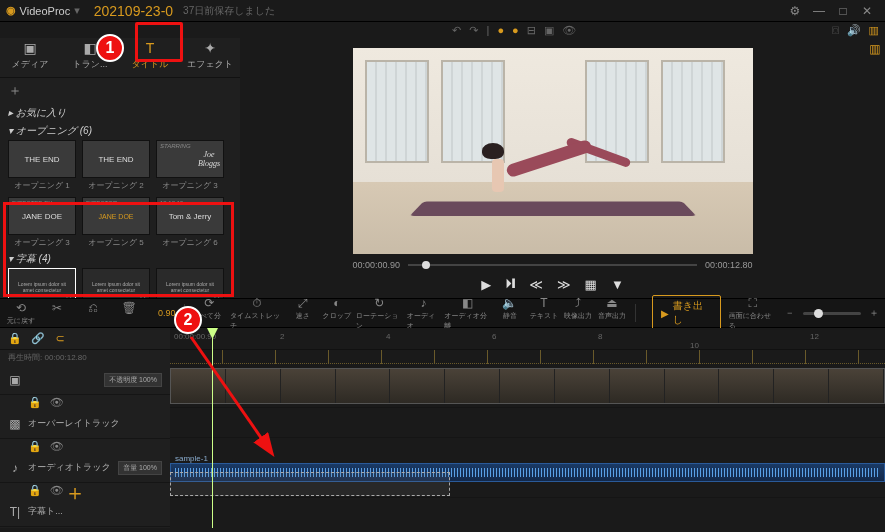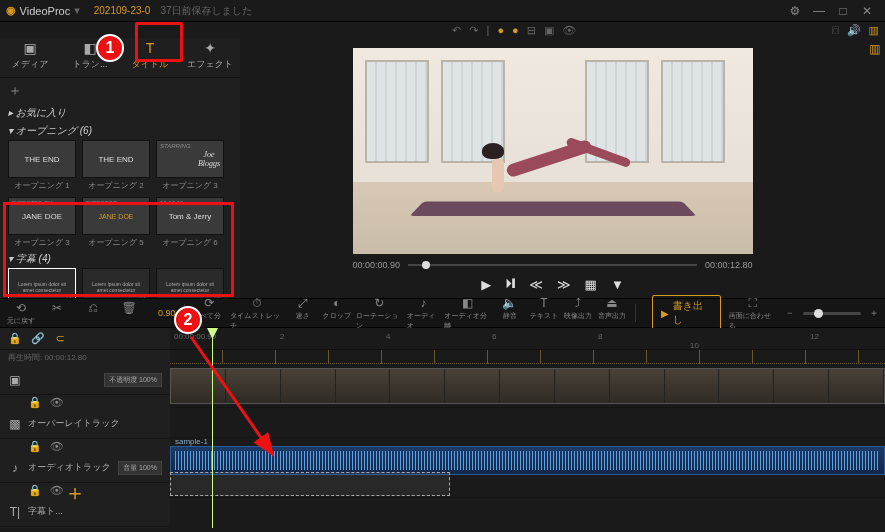--- a/index.html
+++ b/index.html
@@ -2,21 +2,21 @@
 <html><head>
 <meta charset="utf-8">
 <style>
   * { margin: 0; padding: 0; box-sizing: border-box; font-family: "Segoe UI", "Meiryo", sans-serif; }
   body { background: #1a1a1a; color: #ccc; width: 885px; height: 532px; overflow: hidden; font-size: 10px; }
   .titlebar { height: 22px; background: #1a1a1a; display: flex; align-items: center; padding: 0 6px; border-bottom: 1px solid #000; }
   .titlebar .app { display: flex; align-items: center; gap: 4px; font-size: 11px;}
   .titlebar .spacer { flex: 1; }
   .titlebar .winbtn { width: 24px; text-align: center; color: #888; cursor: pointer; font-size: 12px;}
   .logo-dot { color: #d89a1e; font-weight: bold; }
-  .doc { margin-left: 10px; color: #d89a1e; font-size: 10px; }
+  .doc { margin-left: 10px; color: #d89a1e; font-size: 14px; }
   .saved { margin-left: 6px; color: #666; font-size: 10px;}
   .topbar { height: 16px; display:flex; align-items:center; padding:0 6px; color:#666;}
   .topbar-r { margin-left:auto; display:flex; gap:8px; align-items:center;}
   .topbar-r span { font-size:11px; }
   .orange { color:#d89a1e; }
   .content { display: flex; height: 260px; }
   .leftpanel { width: 240px; background: #1f1f1f; display:flex; flex-direction:column; }
   .tabs { display:flex; border-bottom:1px solid #111; height:40px; align-items:flex-end;}
   .tab { flex:1; text-align:center; padding:4px 0 6px; font-size:9px; color:#aaa; cursor:pointer; position:relative;}
   .tab .ticon { display:block; font-size:14px; margin-bottom:2px;}
@@ -77,21 +77,21 @@
   .tl-right { flex:1; position:relative; overflow:hidden;}
   .ruler { height:22px; border-bottom:1px solid #111; position:relative; color:#666; font-size:8px;}
   .ruler .tick { position:absolute; top:4px; }
   .ruler-track { height:14px; border-bottom:1px dotted #6a5a2a; background:repeating-linear-gradient(90deg, transparent 0 52px, #6a5a2a 52px 53px);}
   .playhead { position:absolute; top:0; bottom:0; width:1px; background:#cf8; left:42px;}
   .playhead::before { content:""; position:absolute; top:0; left:-5px; width:11px; height:11px; background:#cf8; clip-path:polygon(0 0,100% 0,50% 100%);}
   .track-lane { height:44px; border-bottom:1px solid #151515; position:relative;}
   .track-lane.sub { height:30px;}
   .vclip { position:absolute; left:0; top:4px; height:36px; width:715px; background:#333; border:1px solid #555; display:flex; overflow:hidden;}
   .vclip .f { flex:1; border-right:1px solid #222; background:linear-gradient(#4a4238,#2e2a24);}
-  .aclip { position:absolute; left:0; top:8px; height:29px; width:715px; background:linear-gradient(#1a3a66,#12284a); border:1px solid #2a5a99;}
+  .aclip { position:absolute; left:0; top:25px; height:19px; width:715px; background:linear-gradient(#1a3a66,#12284a); border:1px solid #2a5a99;}
   .aclip .wave { position:absolute; inset:4px; background:repeating-linear-gradient(90deg,#5aa0e6 0 1px, transparent 1px 3px);}
   .aclip .lbl { position:absolute; top:-10px; left:4px; font-size:8px; color:#8ac;}
   .subclip { position:absolute; left:0; top:4px; height:24px; width:280px; border:1px dashed #aaa; background:rgba(120,120,120,.15);}
   .addtrack { position:absolute; left:64px; bottom:20px; color:#d89a1e; font-size:22px; cursor:pointer;}
   .thumb-img.joe { font-family:cursive; font-style:italic;padding-left:38px;}
   .thumb-img.jane { color:#d89a1e; font-size:7px;}
   .thumb-img.sub   { background:#2a2a2a; font-size:5px; line-height:1.2; padding:0 3px; color:#aaa;}
   .thumb-img.sub .heart { position:absolute; right:3px; bottom:3px; font-size:7px; color:#ddd;}
   .small-label { font-size:6px; color:#888; position:absolute; top:2px; left:3px;}
 </style>

